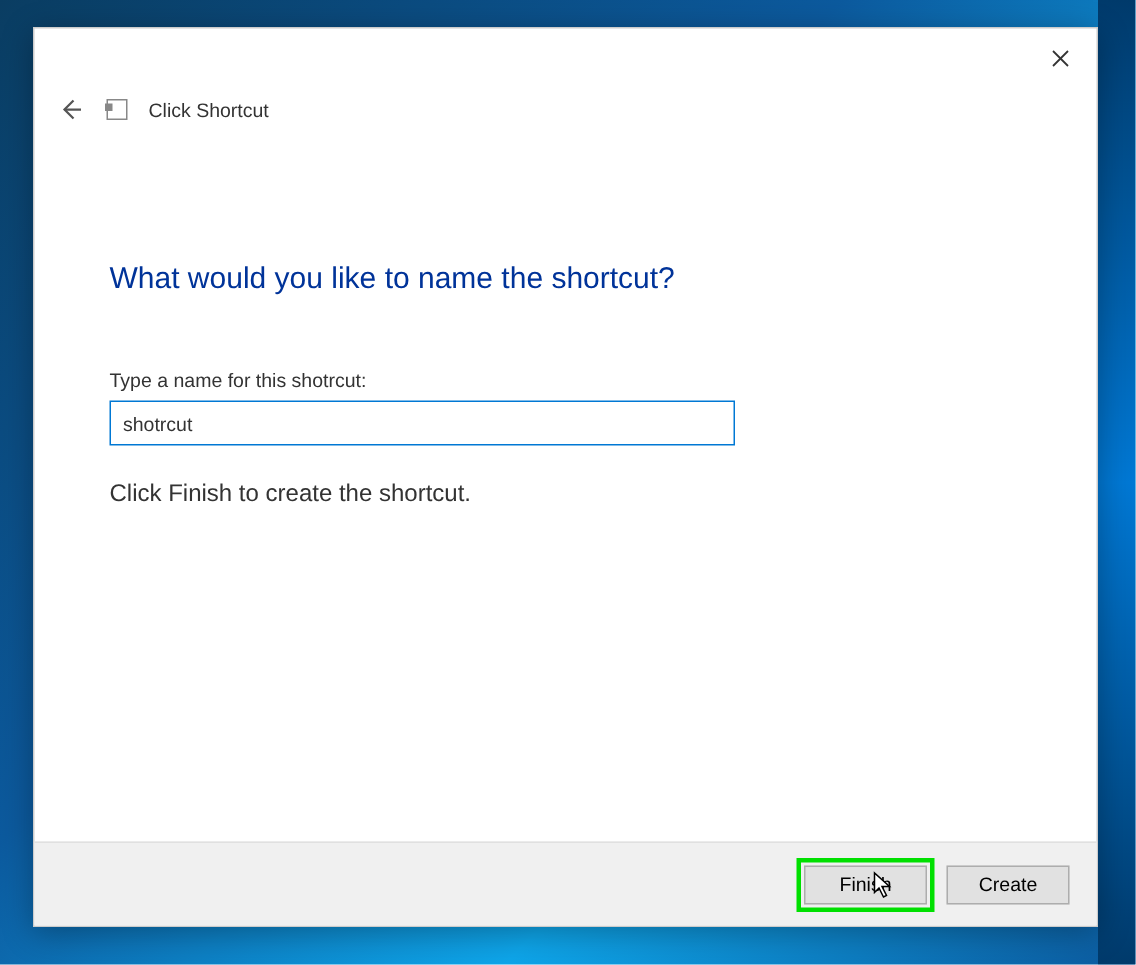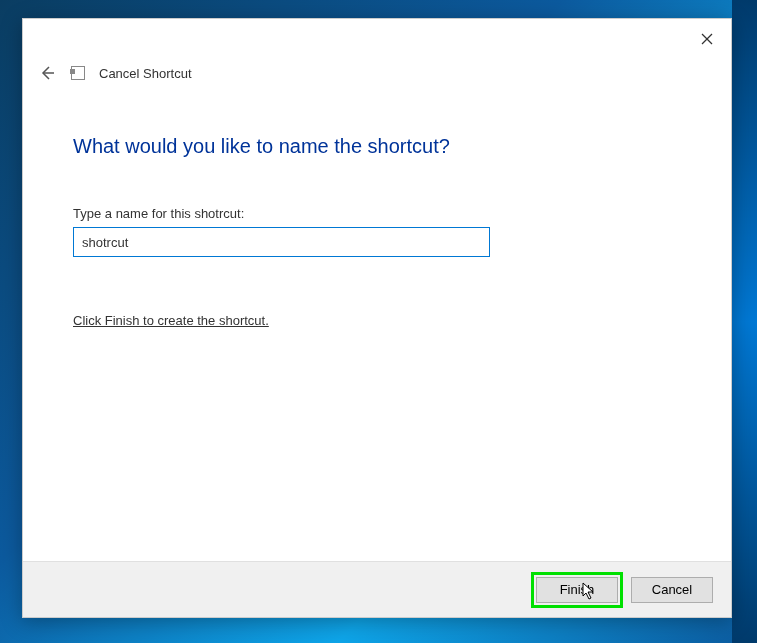--- a/index.html
+++ b/index.html
@@ -97,41 +97,41 @@
     }
     .content-area {
       flex: 1;
       padding: 48px 50px 20px 50px;
     }
     .main-heading {
       font-size: 20px;
       color: #003399;
       font-weight: 400;
       margin-bottom: 48px;
+      margin-top: 40px;
     }
     .field-label {
       font-size: 13px;
       color: #333;
       margin-bottom: 6px;
     }
     .shortcut-input {
       width: 417px;
       height: 30px;
       border: 1px solid #0078d4;
       padding: 4px 8px;
       font-size: 13px;
       font-family: inherit;
       outline: none;
       color: #333;
     }
     .instruction-text {
-      font-size: 13px;
-      color: #333;
-      margin-top: 56px;
-      text-decoration: underline;
+      font-size: 16px;
+      color: #333;
+      margin-top: 24px;
     }
     .button-bar {
       height: 56px;
       background: #f0f0f0;
       border-top: 1px solid #e0e0e0;
       display: flex;
       justify-content: flex-end;
       align-items: center;
       padding-right: 18px;
       gap: 8px;
@@ -179,37 +179,37 @@
   </div>
 
   <div class="header-row">
     <div class="back-arrow">
       <svg viewBox="0 0 16 16">
         <path d="M10 2 L4 8 L10 14" stroke="#555" stroke-width="1.5" fill="none"></path>
         <line x1="4" y1="8" x2="15" y2="8" stroke="#555" stroke-width="1.5"></line>
       </svg>
     </div>
     <div class="header-icon"></div>
-    <div class="header-title">Cancel Shortcut</div>
+    <div class="header-title">Click Shortcut</div>
   </div>
 
   <div class="content-area">
     <h1 class="main-heading">What would you like to name the shortcut?</h1>
 
     <div class="field-label">Type a name for this shotrcut:</div>
     <input type="text" class="shortcut-input" value="shotrcut" style="">
 
     <div class="instruction-text">Click Finish to create the shortcut.</div>
   </div>
 
   <div class="button-bar">
     <span class="finish-highlight">
       <button class="btn">Finish</button>
     </span>
-    <button class="btn">Cancel</button>
+    <button class="btn">Create</button>
   </div>
 
   <div class="cursor-overlay">
     <svg viewBox="0 0 16 20">
       <path d="M2 2 L2 15 L5 12 L8 18 L10 17 L7 11 L12 11 Z" fill="white" stroke="black" stroke-width="1"></path>
     </svg>
   </div>
 
 </div>
 

